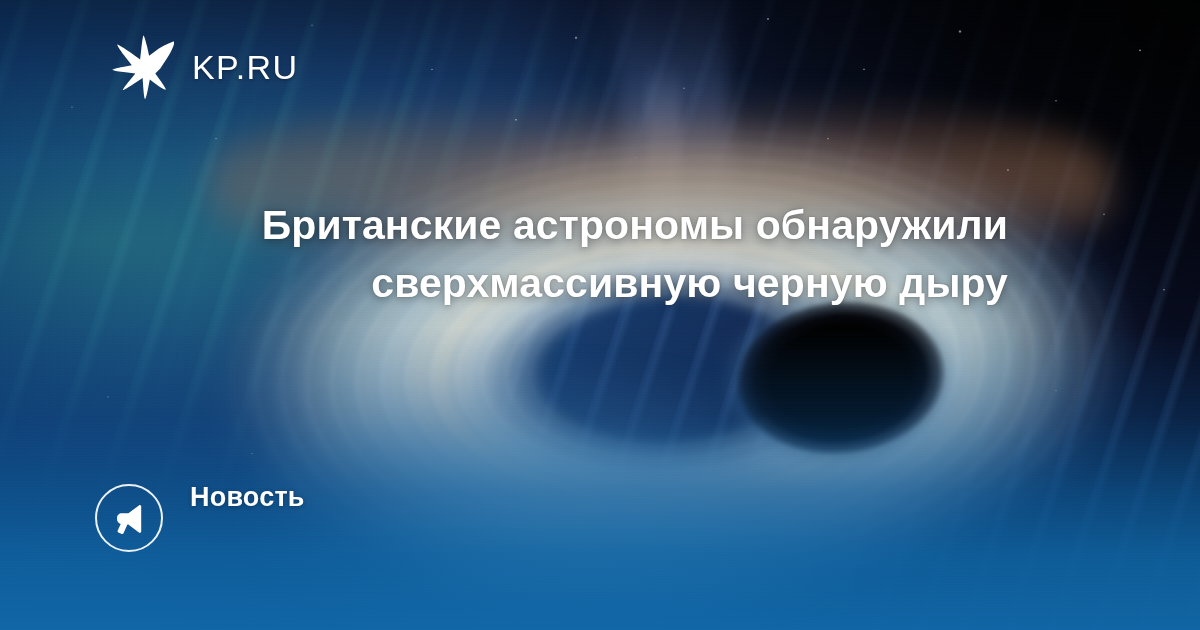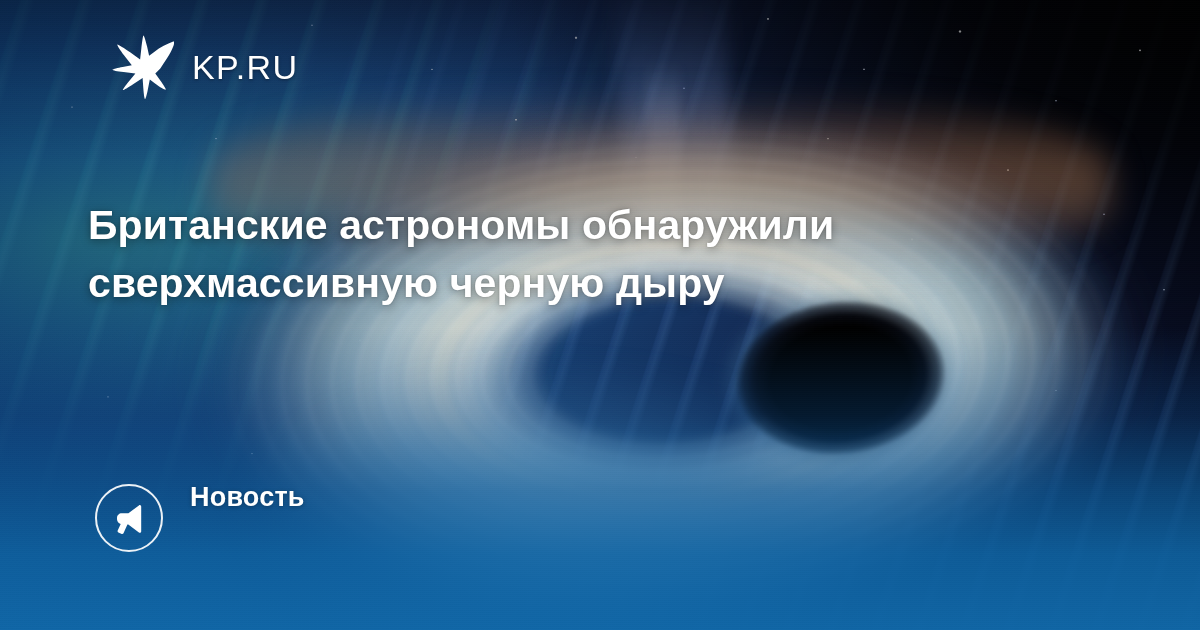--- a/index.html
+++ b/index.html
@@ -261,20 +261,21 @@
   .headline{
     position:absolute;left:88px;top:196px;
     width:920px;
     margin:0;
     color:#ffffff;
     font-size:41px;
     font-weight:700;
     line-height:58px;
     letter-spacing:.1px;
     text-shadow:0 2px 10px rgba(0,0,0,.38), 0 0 2px rgba(0,0,0,.25);
+    text-align:right;
   }
 
   .badge{
     position:absolute;left:95px;top:484px;
     display:flex;align-items:flex-start;gap:27px;
   }
   .badge-circle{
     width:68px;height:68px;border-radius:50%;
     border:2px solid rgba(255,255,255,.92);
     display:flex;align-items:center;justify-content:center;

